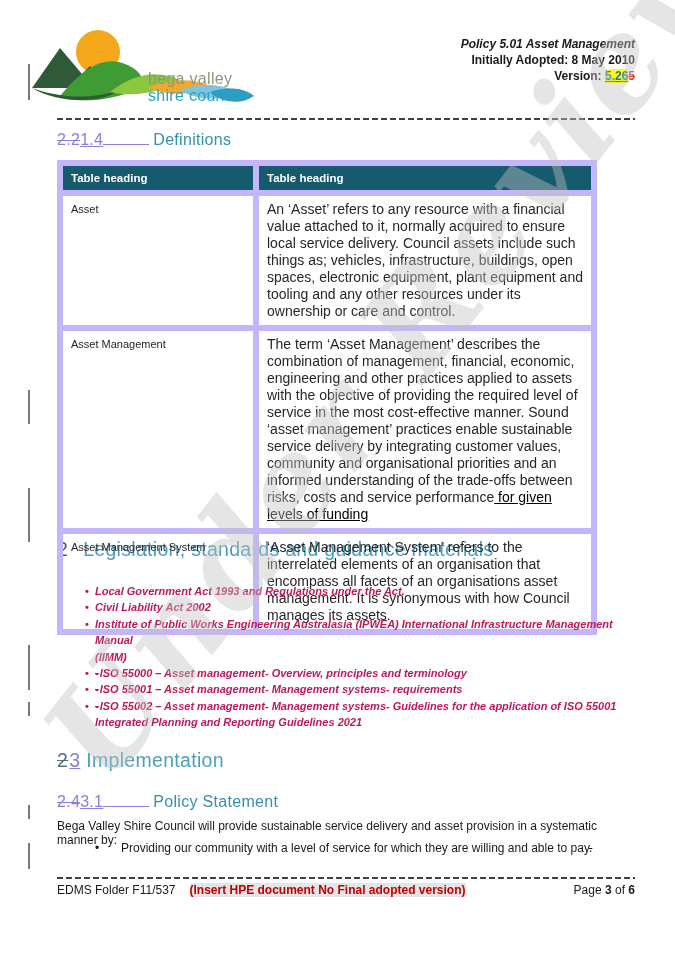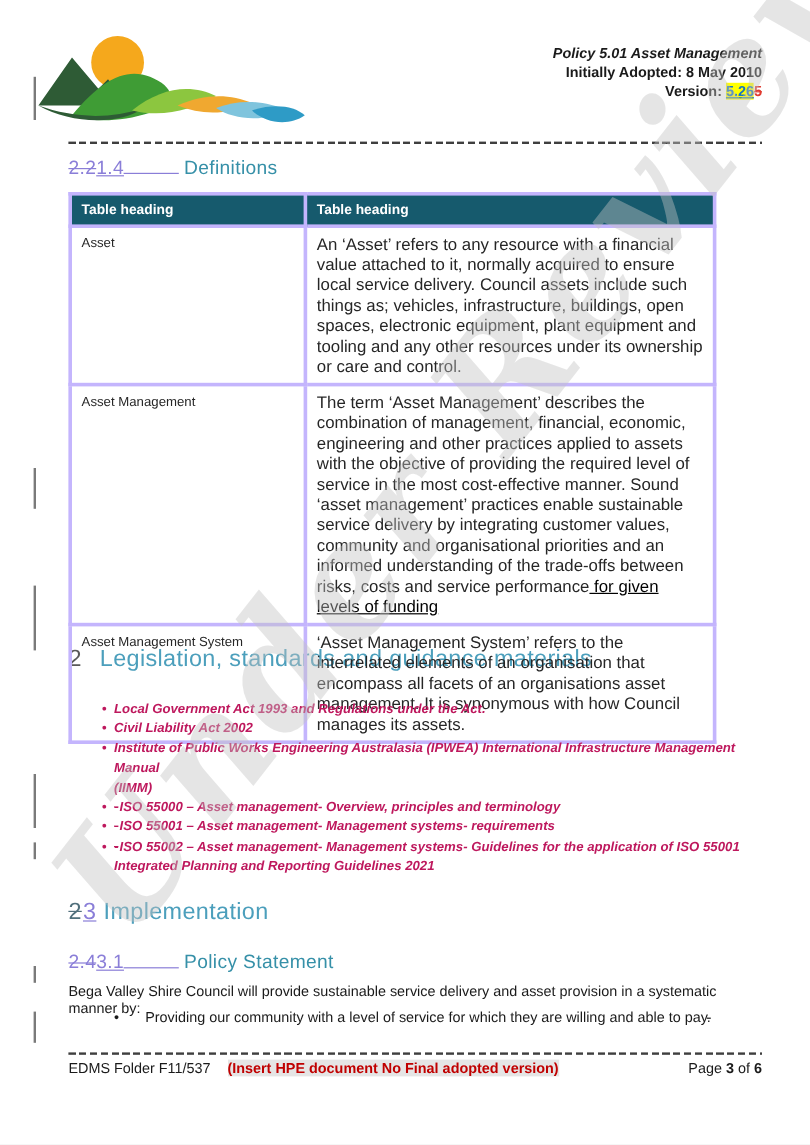--- a/index.html
+++ b/index.html
@@ -57,21 +57,21 @@
   .h-imp .n3 { margin-right:6px; }
 
   .h-pol { position:absolute; left:57px; top:792px; font-size:16px; font-weight:normal; letter-spacing:.3px; }
   .h-pol .title { color:#3690a8; }
 
   
   table.def-table {
     position:absolute; left:57px; top:160px; width:540px;
     border-collapse:collapse; z-index:1; background:transparent;
   }
-  .def-table th, .def-table td { border:3px solid #c4b5fd; vertical-align:top; text-align:left; }
+  .def-table th, .def-table td { border:6px solid #c4b5fd; vertical-align:top; text-align:left; }
   .def-table th {
     background:#165a6d; color:#ffffff; font-size:11.5px; font-weight:bold;
     padding:6px 8px; height:26px;
   }
   .def-table td { font-size:14px; line-height:17px; padding:5px 8px; color:#262626; }
   .def-table td.term { font-size:11px; width:196px; }
   .ins-grey { color:#000000; text-decoration:underline; }
 
   
   .leg-list { position:absolute; left:85px; top:583px; width:552px; list-style:none; z-index:1; }
@@ -115,20 +115,24 @@
     <svg width="225" height="92" viewBox="0 0 225 92">
       <circle cx="68" cy="26" r="22" fill="#f5a81c"></circle>
       <path d="M2 62 L30 22 L52 48 L60 40 L78 62 Z" fill="#2e5b35"></path>
       <path d="M30 70 C55 40 75 30 95 38 C115 46 120 60 95 68 C70 76 45 76 30 70 Z" fill="#3f9c35"></path>
       <path d="M2 62 C30 72 60 74 90 64 C70 78 30 78 2 62 Z" fill="#2e5b35"></path>
       <path d="M80 66 C105 46 130 44 150 54 C130 66 105 72 80 66 Z" fill="#8cc63f"></path>
       <path d="M118 62 C140 52 162 52 180 60 C160 70 138 70 118 62 Z" fill="#f0a830"></path>
       <path d="M150 64 C170 56 192 58 208 66 C190 76 165 74 150 64 Z" fill="#7fc4dd"></path>
       <path d="M180 66 C198 60 215 62 224 70 C210 80 190 76 180 66 Z" fill="#2e9bc6"></path>
     </svg>
+    <div class="logo-text">
+      <div class="logo-line1">bega valley</div>
+      <div class="logo-line2">shire council</div>
+    </div>
   </div>
 
   <div class="meta">
     <div class="l1">Policy 5.01 Asset Management</div>
     <div>Initially Adopted: 8 May 2010</div>
     <div>
       <span>Version: </span><span class="hl tc-blue uline">5.26</span><span class="tc-red strike">5</span>
     </div>
   </div>
 

